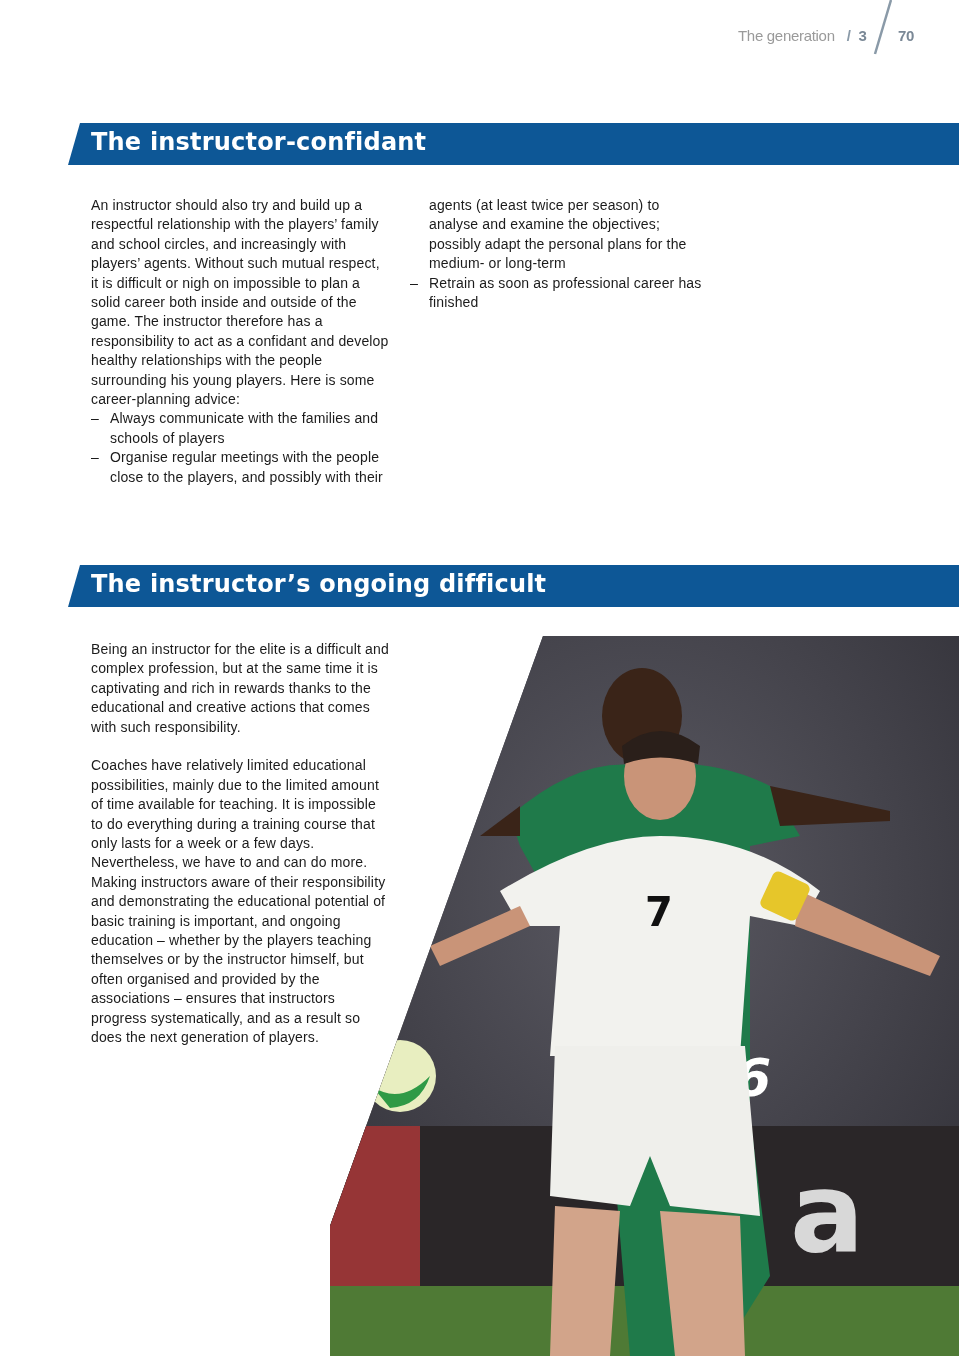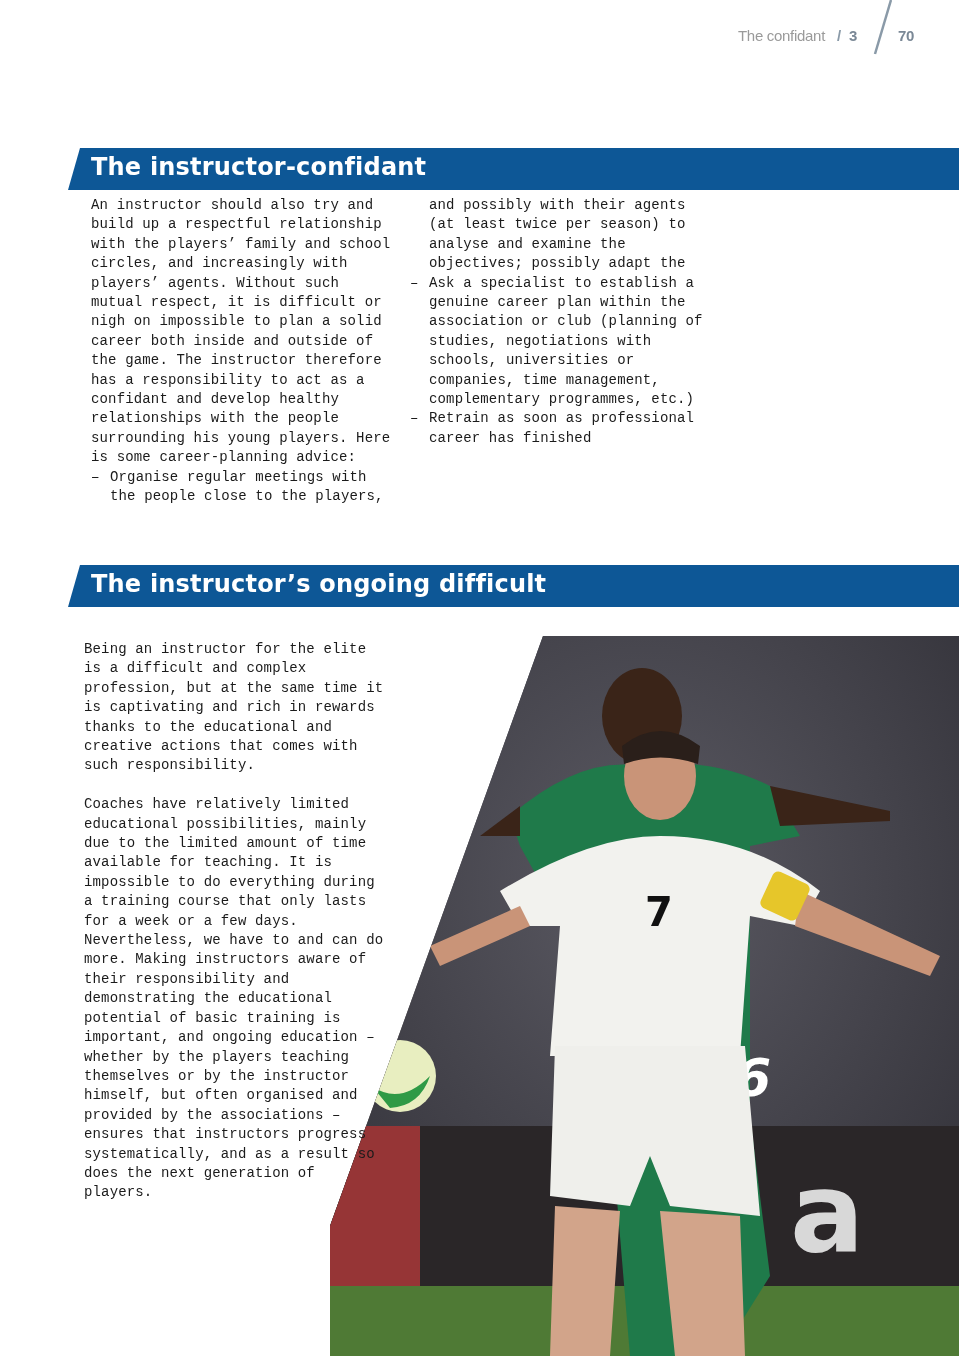--- a/index.html
+++ b/index.html
@@ -26,72 +26,72 @@
       background: #0d5796;
       clip-path: polygon(12px 0, 100% 0, 100% 100%, 0 100%);
     }
     .band h2 {
       margin: 0; position: absolute; left: 23px; top: 5px;
       font-family: "DejaVu Sans", sans-serif;
       font-weight: bold; font-size: 24px; color: #ffffff; letter-spacing: 0.2px;
     }
     .col {
       position: absolute; font-size: 14px; line-height: 19.4px;
-      font-family: Liberation Mono, monospace; color: #1b1b1b;
+      font-family: Liberation Sans, sans-serif; color: #1b1b1b;
       letter-spacing: 0.15px;
     }
     .col p { margin: 0; }
     .col ul { list-style: none; margin: 0; padding: 0; }
     .col li { position: relative; padding-left: 19px; }
     .col li .dash { position: absolute; left: 0; top: 0; }
     .photo {
       position: absolute; left: 330px; top: 636px; width: 629px; height: 720px;
       clip-path: polygon(213px 0, 100% 0, 100% 100%, 0 100%, 0 590px);
       overflow: hidden;
       background: linear-gradient(180deg, #3b3e48 0%, #4b4a52 30%, #5a5655 55%, #3d3a3a 75%, #4a6a32 100%);
     }
   </style>
 </head>
 <body>
 
 <div class="running-head">
-  <span>The confidant</span>
+  <span>The generation</span>
   <span class="sep">/</span>
   <span class="chap">3</span>
   <span class="pnum">70</span>
 </div>
 <svg class="slash-line" viewBox="0 0 20 56">
   <line x1="19" y1="0" x2="3" y2="54" stroke="#8a9aa8" stroke-width="2.5"></line>
 </svg>
 
-<div class="band" style="top:123px;margin-top:25px;">
+<div class="band" style="top:123px;">
   <h2>The instructor-confidant</h2>
 </div>
 
 <div class="col" style="left:91px; top:196px; width:300px;">
   <p>An instructor should also try and build up a respectful relationship with the players’ family and school circles, and increasingly with players’ agents. Without such mutual respect, it is difficult or nigh on impossible to plan a solid career both inside and outside of the game. The instructor therefore has a responsibility to act as a confidant and develop healthy relationships with the people surrounding his young players. Here is some career-planning advice:</p>
   <ul>
     <li>
       <span class="dash">–</span>
+      <span>Always communicate with the families and schools of players</span>
     </li>
     <li style="height:38.8px; overflow:hidden;">
       <span class="dash">–</span>
       <span>Organise regular meetings with the people close to the players, and possibly with their agents (at least twice per season) to analyse and examine the objectives; possibly adapt the personal plans for the medium- or long-term</span>
     </li>
   </ul>
 </div>
 
 <div class="col" style="left:410px; top:196px; width:300px;">
   <ul>
     <li style="height:77.6px; overflow:hidden;">
       <span style="display:block; margin-top:-38.8px;">Organise regular meetings with the people close to the players, and possibly with their agents (at least twice per season) to analyse and examine the objectives; possibly adapt the personal plans for the medium- or long-term</span>
     </li>
     <li>
       <span class="dash">–</span>
-      <span>Ask a specialist to establish a genuine career plan within the association or club (planning of studies, negotiations with schools, universities or companies, time management, complementary programmes, etc.)</span>
     </li>
     <li>
       <span class="dash">–</span>
       <span>Retrain as soon as professional career has finished</span>
     </li>
   </ul>
 </div>
 
 <div class="band" style="top:565px;">
   <h2>The instructor’s ongoing difficult</h2>
@@ -122,16 +122,16 @@
     <path d="M100 310 L190 270 L200 290 L110 330 Z M470 255 L610 320 L600 340 L465 290 Z" fill="#c99478"></path>
     <rect x="435" y="240" width="40" height="40" rx="6" fill="#e6c62a" transform="rotate(25 455 260)"></rect>
     <text x="315" y="290" font-family="DejaVu Sans, sans-serif" font-size="40" font-weight="bold" fill="#111">7</text>
     <path d="M225 410 L415 410 L430 580 L340 570 L320 520 L300 570 L220 560 Z" fill="#efefeb"></path>
     <path d="M225 570 L290 575 L280 720 L220 720 Z M330 575 L410 580 L415 720 L345 720 Z" fill="#d2a48a"></path>
     <circle cx="70" cy="440" r="36" fill="#e8eec0"></circle>
     <path d="M42 450 Q70 470 100 440 Q90 470 60 472 Z" fill="#2f9a46"></path>
   </svg>
 </div>
 
-<div class="col" style="left:84px; top:640px; width:300px;">
+<div class="col" style="left:91px; top:640px; width:300px;">
   <p>Being an instructor for the elite is a difficult and complex profession, but at the same time it is captivating and rich in rewards thanks to the educational and creative actions that comes with such responsibility.</p>
   <p style="margin-top:19.4px;">Coaches have relatively limited educational possibilities, mainly due to the limited amount of time available for teaching. It is impossible to do everything during a training course that only lasts for a week or a few days. Nevertheless, we have to and can do more. Making instructors aware of their responsibility and demonstrating the educational potential of basic training is important, and ongoing education – whether by the players teaching themselves or by the instructor himself, but often organised and provided by the associations – ensures that instructors progress systematically, and as a result so does the next generation of players.</p>
 </div>
 
 </body></html>

